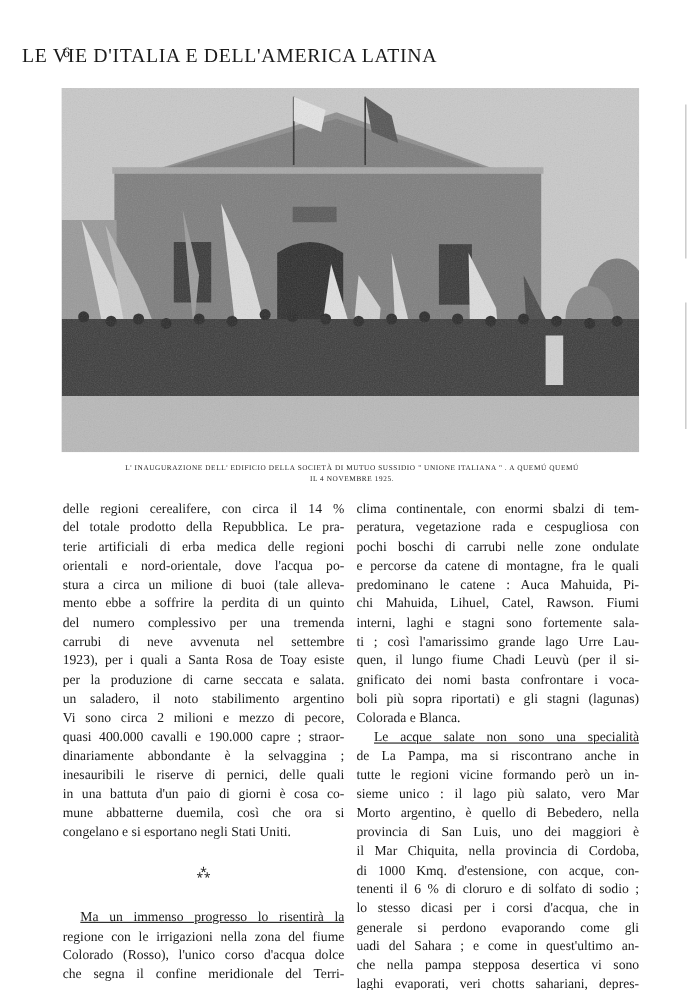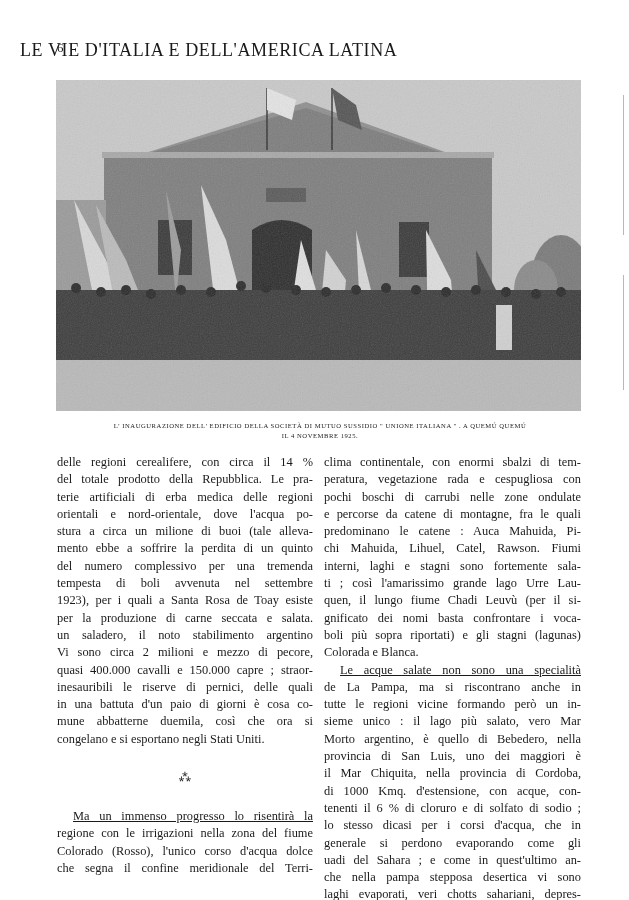--- a/index.html
+++ b/index.html
@@ -108,26 +108,27 @@
 
 <div class="col left">
   <div>
     <span class="line">delle regioni cerealifere, con circa il 14 %</span>
     <span class="line">del totale prodotto della Repubblica. Le pra-</span>
     <span class="line">terie artificiali di erba medica delle regioni</span>
     <span class="line">orientali e nord-orientale, dove l'acqua po-</span>
     <span class="line">stura a circa un milione di buoi (tale alleva-</span>
     <span class="line">mento ebbe a soffrire la perdita di un quinto</span>
     <span class="line">del numero complessivo per una tremenda</span>
-    <span class="line">tempesta di boli avvenuta nel settembre</span>
+    <span class="line">carrubi di neve avvenuta nel settembre</span>
     <span class="line">1923), per i quali a Santa Rosa de Toay esiste</span>
     <span class="line">per la produzione di carne seccata e salata.</span>
     <span class="line">un saladero, il noto stabilimento argentino</span>
     <span class="line">Vi sono circa 2 milioni e mezzo di pecore,</span>
-    <span class="line">quasi 400.000 cavalli e 150.000 capre ; straor-</span>
+    <span class="line">quasi 400.000 cavalli e 190.000 capre ; straor-</span>
+    <span class="line">dinariamente abbondante è la selvaggina ;</span>
     <span class="line">inesauribili le riserve di pernici, delle quali</span>
     <span class="line">in una battuta d'un paio di giorni è cosa co-</span>
     <span class="line">mune abbatterne duemila, così che ora si</span>
     <span class="line last">congelano e si esportano negli Stati Uniti.</span>
   </div>
   <div class="dinkus">⁂</div>
   <div>
     <span class="line indent">Ma un immenso progresso lo risentirà la</span>
     <span class="line">regione con le irrigazioni nella zona del fiume</span>
     <span class="line">Colorado (Rosso), l'unico corso d'acqua dolce</span>

